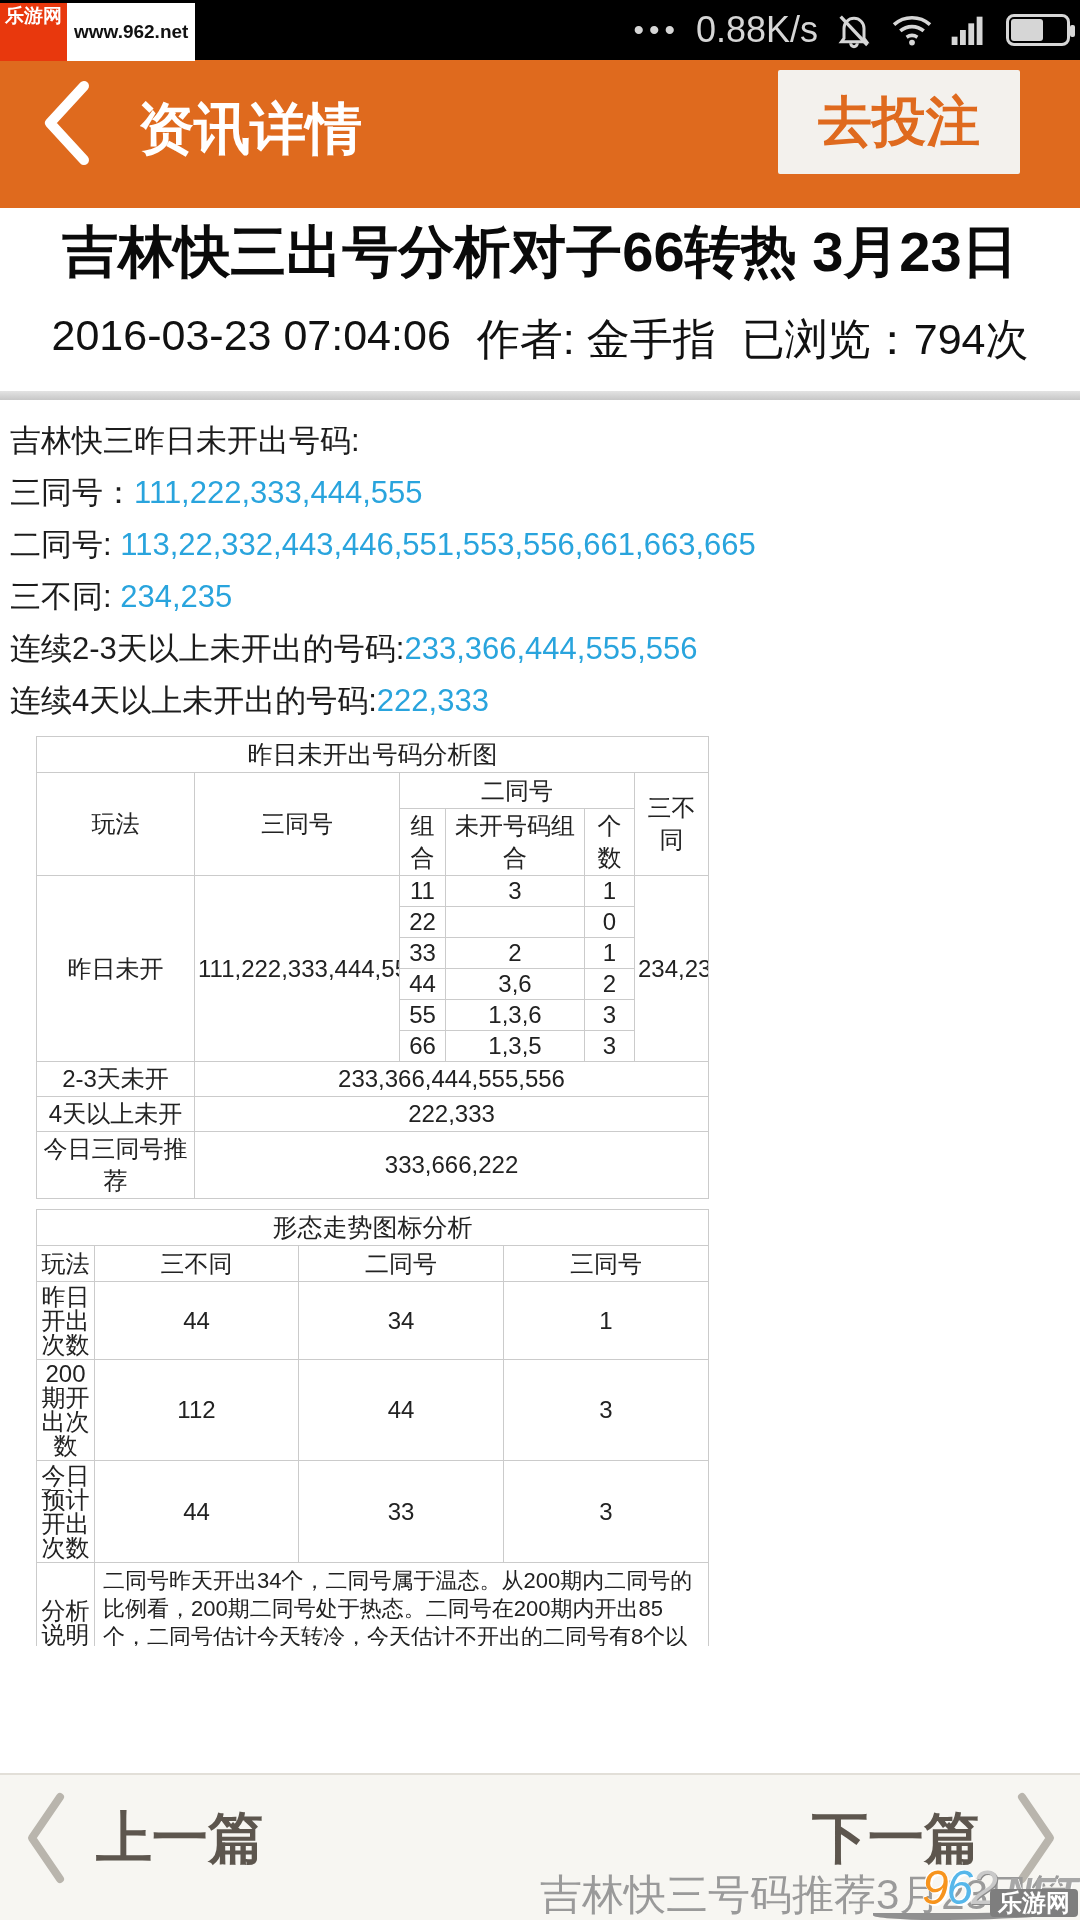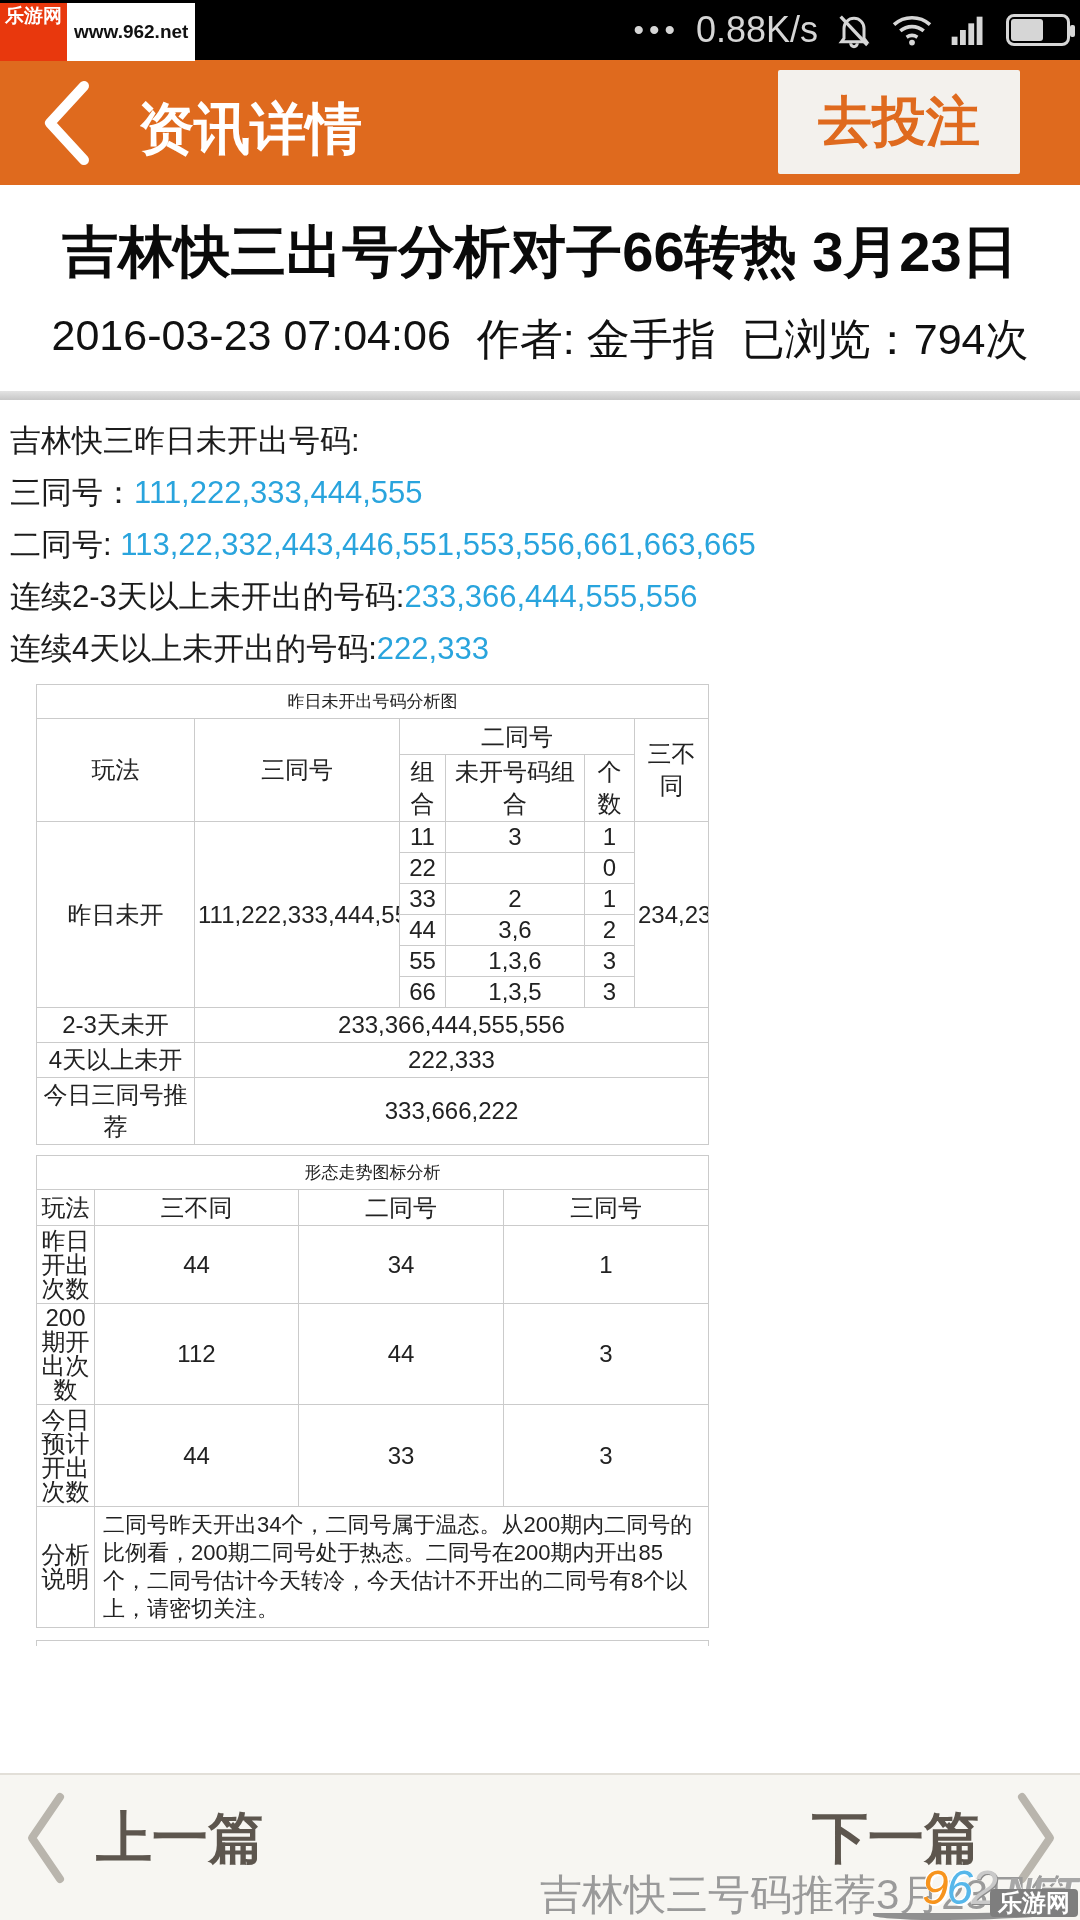--- a/index.html
+++ b/index.html
@@ -17,21 +17,21 @@
   .wm-top .red  { background:#e8380d; color:#fff; padding:0 5px; font-weight:bold; }
   .wm-top .white{ background:#fff; color:#111; padding:16px 7px; font-weight:bold; }
   .sb-right { position:absolute; right:10px; top:0; height:60px; display:flex; align-items:center; gap:16px; color:#d6d6d6; }
   .sb-dots { font-size:30px; letter-spacing:5px; color:#d6d6d6; }
   .sb-speed { font-size:36px; }
   .battery { position:relative; width:64px; height:32px; border:3px solid #d6d6d6; border-radius:8px; }
   .battery .fill { position:absolute; left:2px; top:2px; bottom:2px; width:56%; background:#d6d6d6; border-radius:3px; }
   .battery .nub { position:absolute; right:-8px; top:8px; width:5px; height:12px; background:#d6d6d6; border-radius:2px; }
 
   
-  .nav-bar { position:absolute; top:60px; left:0; right:0; height:125px; background:#df6a1e; z-index:15; }
+  .nav-bar { position:absolute; top:60px; left:0; right:0; height:148px; background:#df6a1e; z-index:15; }
   .back-btn { position:absolute; left:32px; top:18px; width:70px; height:90px; cursor:pointer; }
   .nav-title { position:absolute; left:138px; top:32px; font-size:56px; font-weight:bold; color:#fff; }
   .bet-btn { position:absolute; right:60px; top:10px; width:242px; height:104px; background:#f3f1ed;
              color:#df6a1e; font-size:54px; font-weight:bold; display:flex; align-items:center;
              justify-content:center; border-radius:2px; cursor:pointer; }
 
   
   .scroll { position:absolute; top:185px; left:0; right:0; height:1461px; overflow:hidden; background:#fff; }
 
   .article-head { padding-top:34px; text-align:center; }
@@ -40,21 +40,21 @@
   .divider { margin-top:22px; height:9px; background:linear-gradient(#e3e3e3,#c7c7c7); }
 
   .paras { padding:24px 10px 0 10px; font-size:31px; color:#1c1c1c; }
   .paras p { margin-bottom:18px; line-height:34px; }
   .paras .val { color:#29a4dd; }
 
   
   table { border-collapse:collapse; margin-left:36px; width:672px; table-layout:fixed;
           text-align:center; color:#222; font-size:24px; }
   td { border:1px solid #cbcbcb; padding:1px 3px; overflow:hidden; }
-  .t-title td { height:34px; font-size:17px;font-family:Liberation Serif, serif; }
+  .t-title td { height:34px; font-size:25px;font-family:Liberation Serif, serif; }
   .t1-h td { height:36px; }
   .t1-sh td { height:34px; }
   .t1-d td { height:31px; }
   .t1-f td { height:32px;margin-left:40px; }
   .tbl2 { margin-top:10px; }
   .tbl2 .lbl { line-height:24px; padding:2px 1px; }
   .tbl2 .hrow td { height:36px; }
   .t2-r1 td { height:78px; }
   .t2-r2 td { height:78px; }
   .t2-r3 td { height:102px; }
@@ -142,20 +142,21 @@
         <span>作者: 金手指</span>
         <span>已浏览：794次</span>
       </div>
       <div class="divider"></div>
     </div>
 
     <div class="paras">
       <p><span>吉林快三昨日未开出号码:</span><span class="val"></span></p>
       <p><span>三同号：</span><span class="val">111,222,333,444,555</span></p>
       <p><span>二同号: </span><span class="val">113,22,332,443,446,551,553,556,661,663,665</span></p>
+      <p><span>三不同: </span><span class="val">234,235</span></p>
       <p><span>连续2-3天以上未开出的号码:</span><span class="val">233,366,444,555,556</span></p>
       <p><span>连续4天以上未开出的号码:</span><span class="val">222,333</span></p>
     </div>
 
     <table class="tbl1">
       <colgroup>
           <col style="width:158px">
           <col style="width:205px">
           <col style="width:46px">
           <col style="width:139px">

